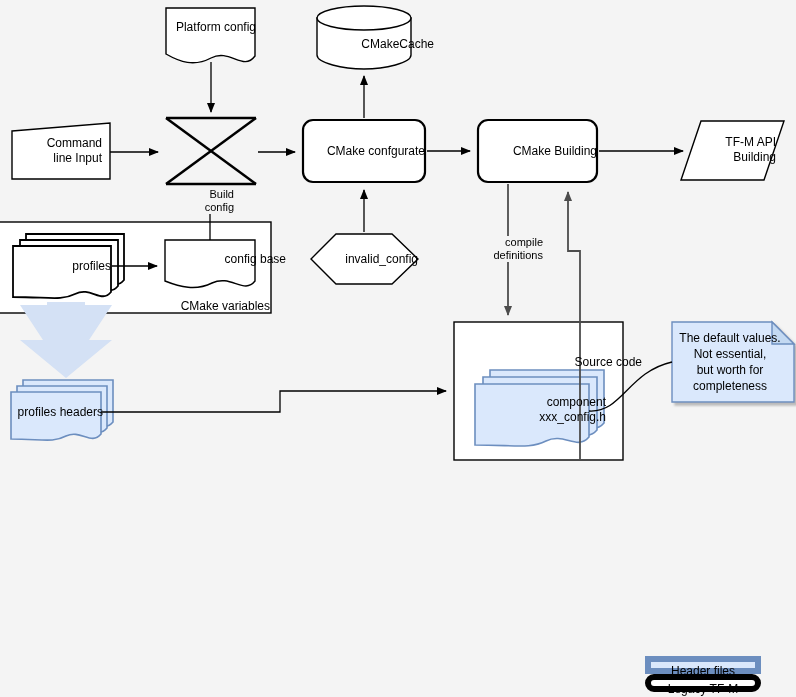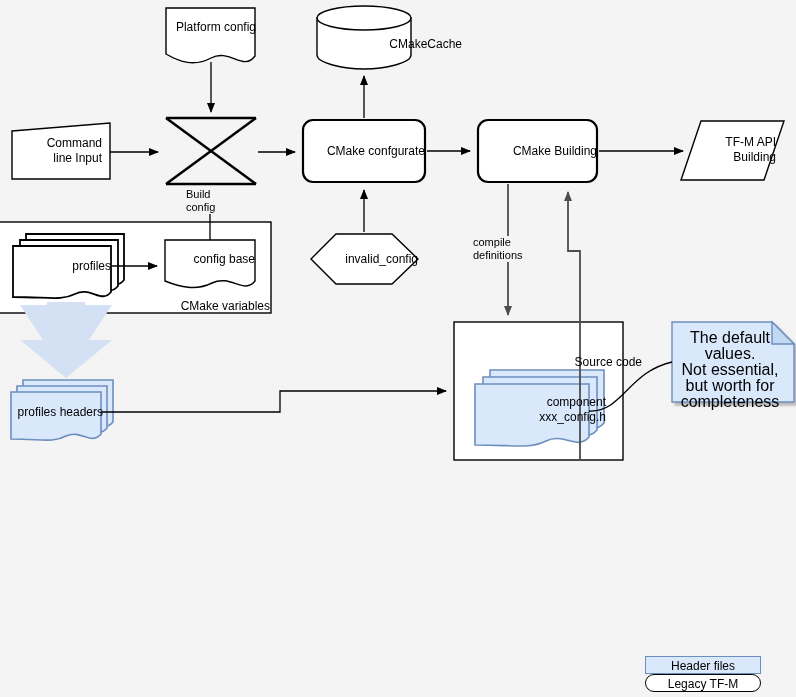--- a/index.html
+++ b/index.html
@@ -24,39 +24,39 @@
     position: absolute;
     text-align: right;
     font-size: 12px;
     color: #000;
     line-height: 15px;
     pointer-events: none;
     white-space: pre-line;
   }
   .legend-box {
     position: absolute;
-    border: 1px solid #f97316;
+    border: 6px solid #f97316;
     font-size: 12px;
     text-align: center;
     line-height: 18px;
     height: 18px;
     box-sizing: border-box;
   }
   .edge-label {
     position: absolute;
     font-size: 11px;
-    text-align: left;
+    text-align: right;
     line-height: 13px;
     background: #f4f4f4;
     color: #000;
     white-space: pre-line;
   }
   .note-label {
     position: absolute;
-    font-size: 16px;
+    font-size: 12px;
     text-align: center;
     line-height: 16px;
     color: #000;
     white-space: pre-line;
   }
 </style>
 </head>
 <body>
 
 <svg id="canvas" xmlns="http://www.w3.org/2000/svg" viewBox="0 0 796 697">
@@ -141,37 +141,37 @@
 
   <line x1="112" y1="266" x2="157" y2="266" stroke="#000000" stroke-width="1.3" marker-end="url(#arrowBlack)"></line>
 
   <path d="M101,412 L280,412 L280,391 L446,391" fill="none" stroke="#000000" stroke-width="1.3" marker-end="url(#arrowBlack)"></path>
 
   <path d="M589,411 C622,413 628,372 672,362" fill="none" stroke="#000000" stroke-width="1.3"></path>
 </svg>
 
 <div class="node-label" style="left:166px; top:20px; width:90px;">Platform config</div>
 
-<div class="node-label" style="left:317px; top:37px; width:117px;padding-left:28px;">CMakeCache</div>
+<div class="node-label" style="left:317px; top:37px; width:117px;">CMakeCache</div>
 
 <div class="node-label" style="left:12px; top:136px; width:90px;">Command
 line Input</div>
 
 <div class="node-label" style="left:303px; top:144px; width:122px;">CMake confgurate</div>
 
 <div class="node-label" style="left:478px; top:144px; width:119px;">CMake Building</div>
 
 <div class="node-label" style="left:692px; top:135px; width:84px;">TF-M API
 Building</div>
 
 <div class="node-label" style="left:311px; top:252px; width:107px;">invalid_config</div>
 
 <div class="node-label" style="left:13px; top:259px; width:98px;">profiles</div>
 
-<div class="node-label" style="left:165px; top:252px; width:90px;">config base</div>
+<div class="node-label" style="left:165px; top:252px; width:90px;padding-left:31px;">config base</div>
 
 <div class="node-label" style="left:0px; top:299px; width:270px;">CMake variables</div>
 
 <div class="node-label" style="left:9px; top:405px; width:94px;">profiles headers</div>
 
 <div class="node-label" style="left:454px; top:355px; width:169px;margin-left:19px;">Source code</div>
 
 <div class="node-label" style="left:475px; top:395px; width:131px;">component
 xxx_config.h</div>
 

